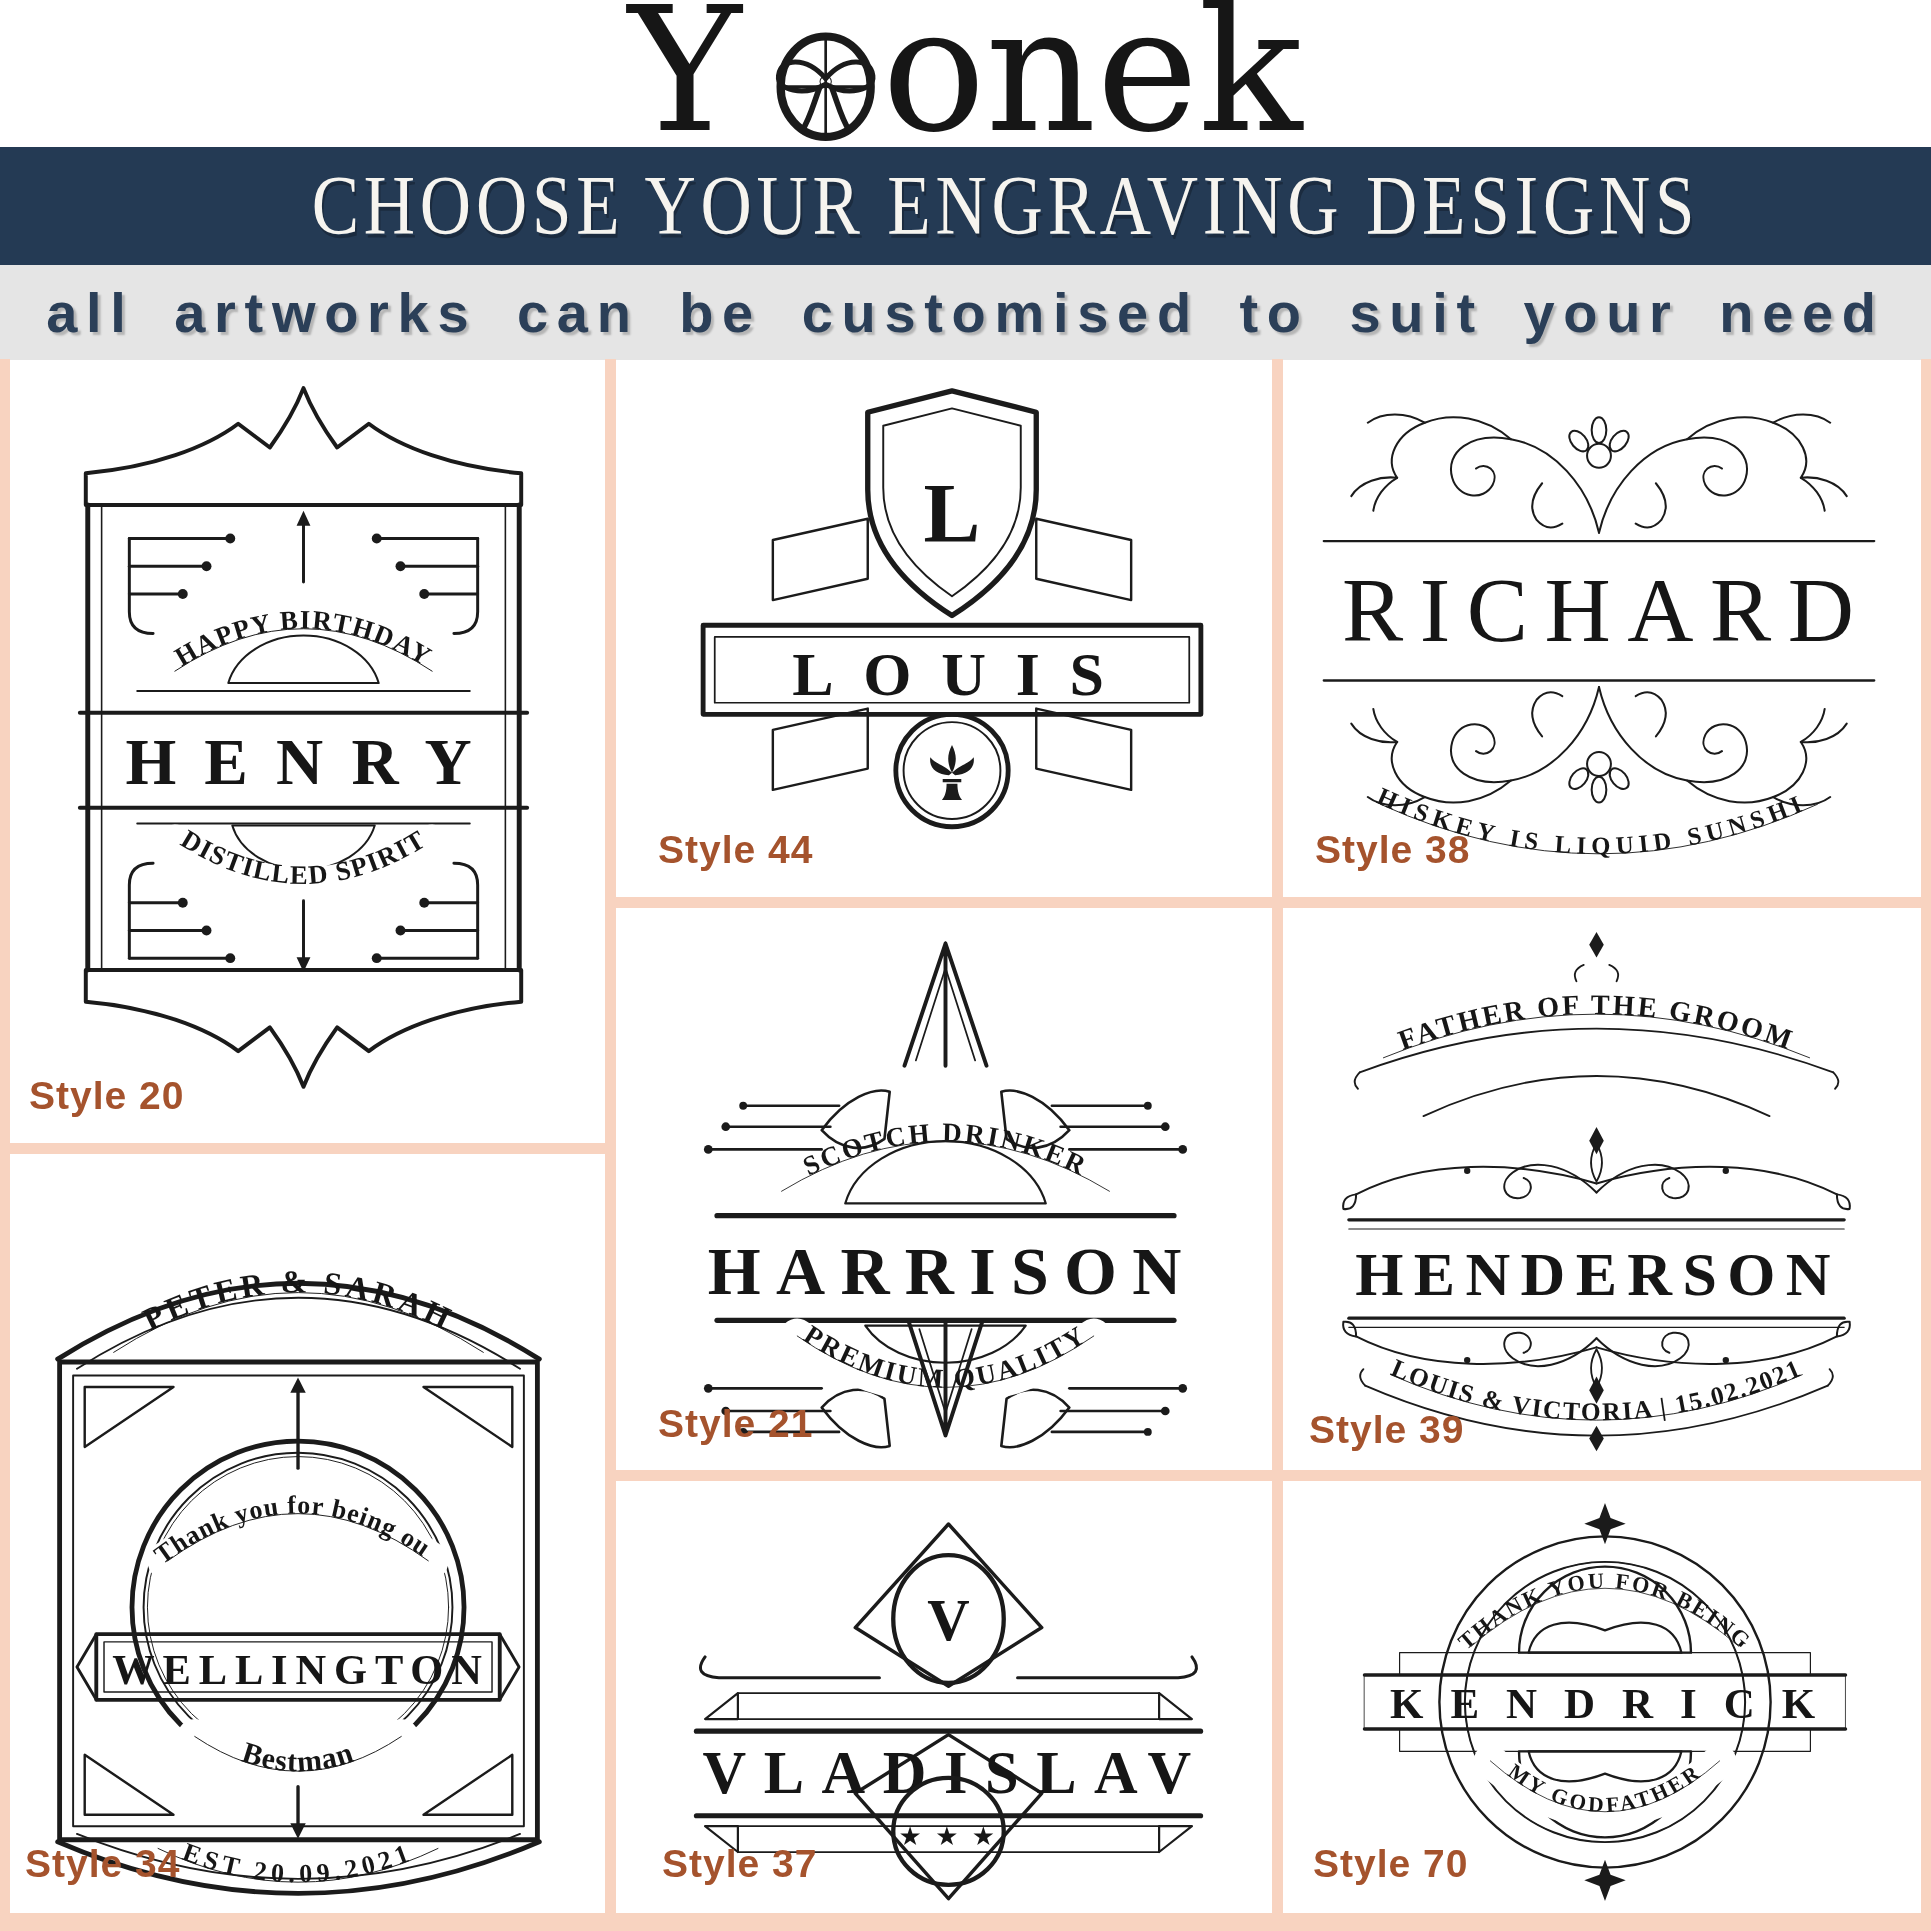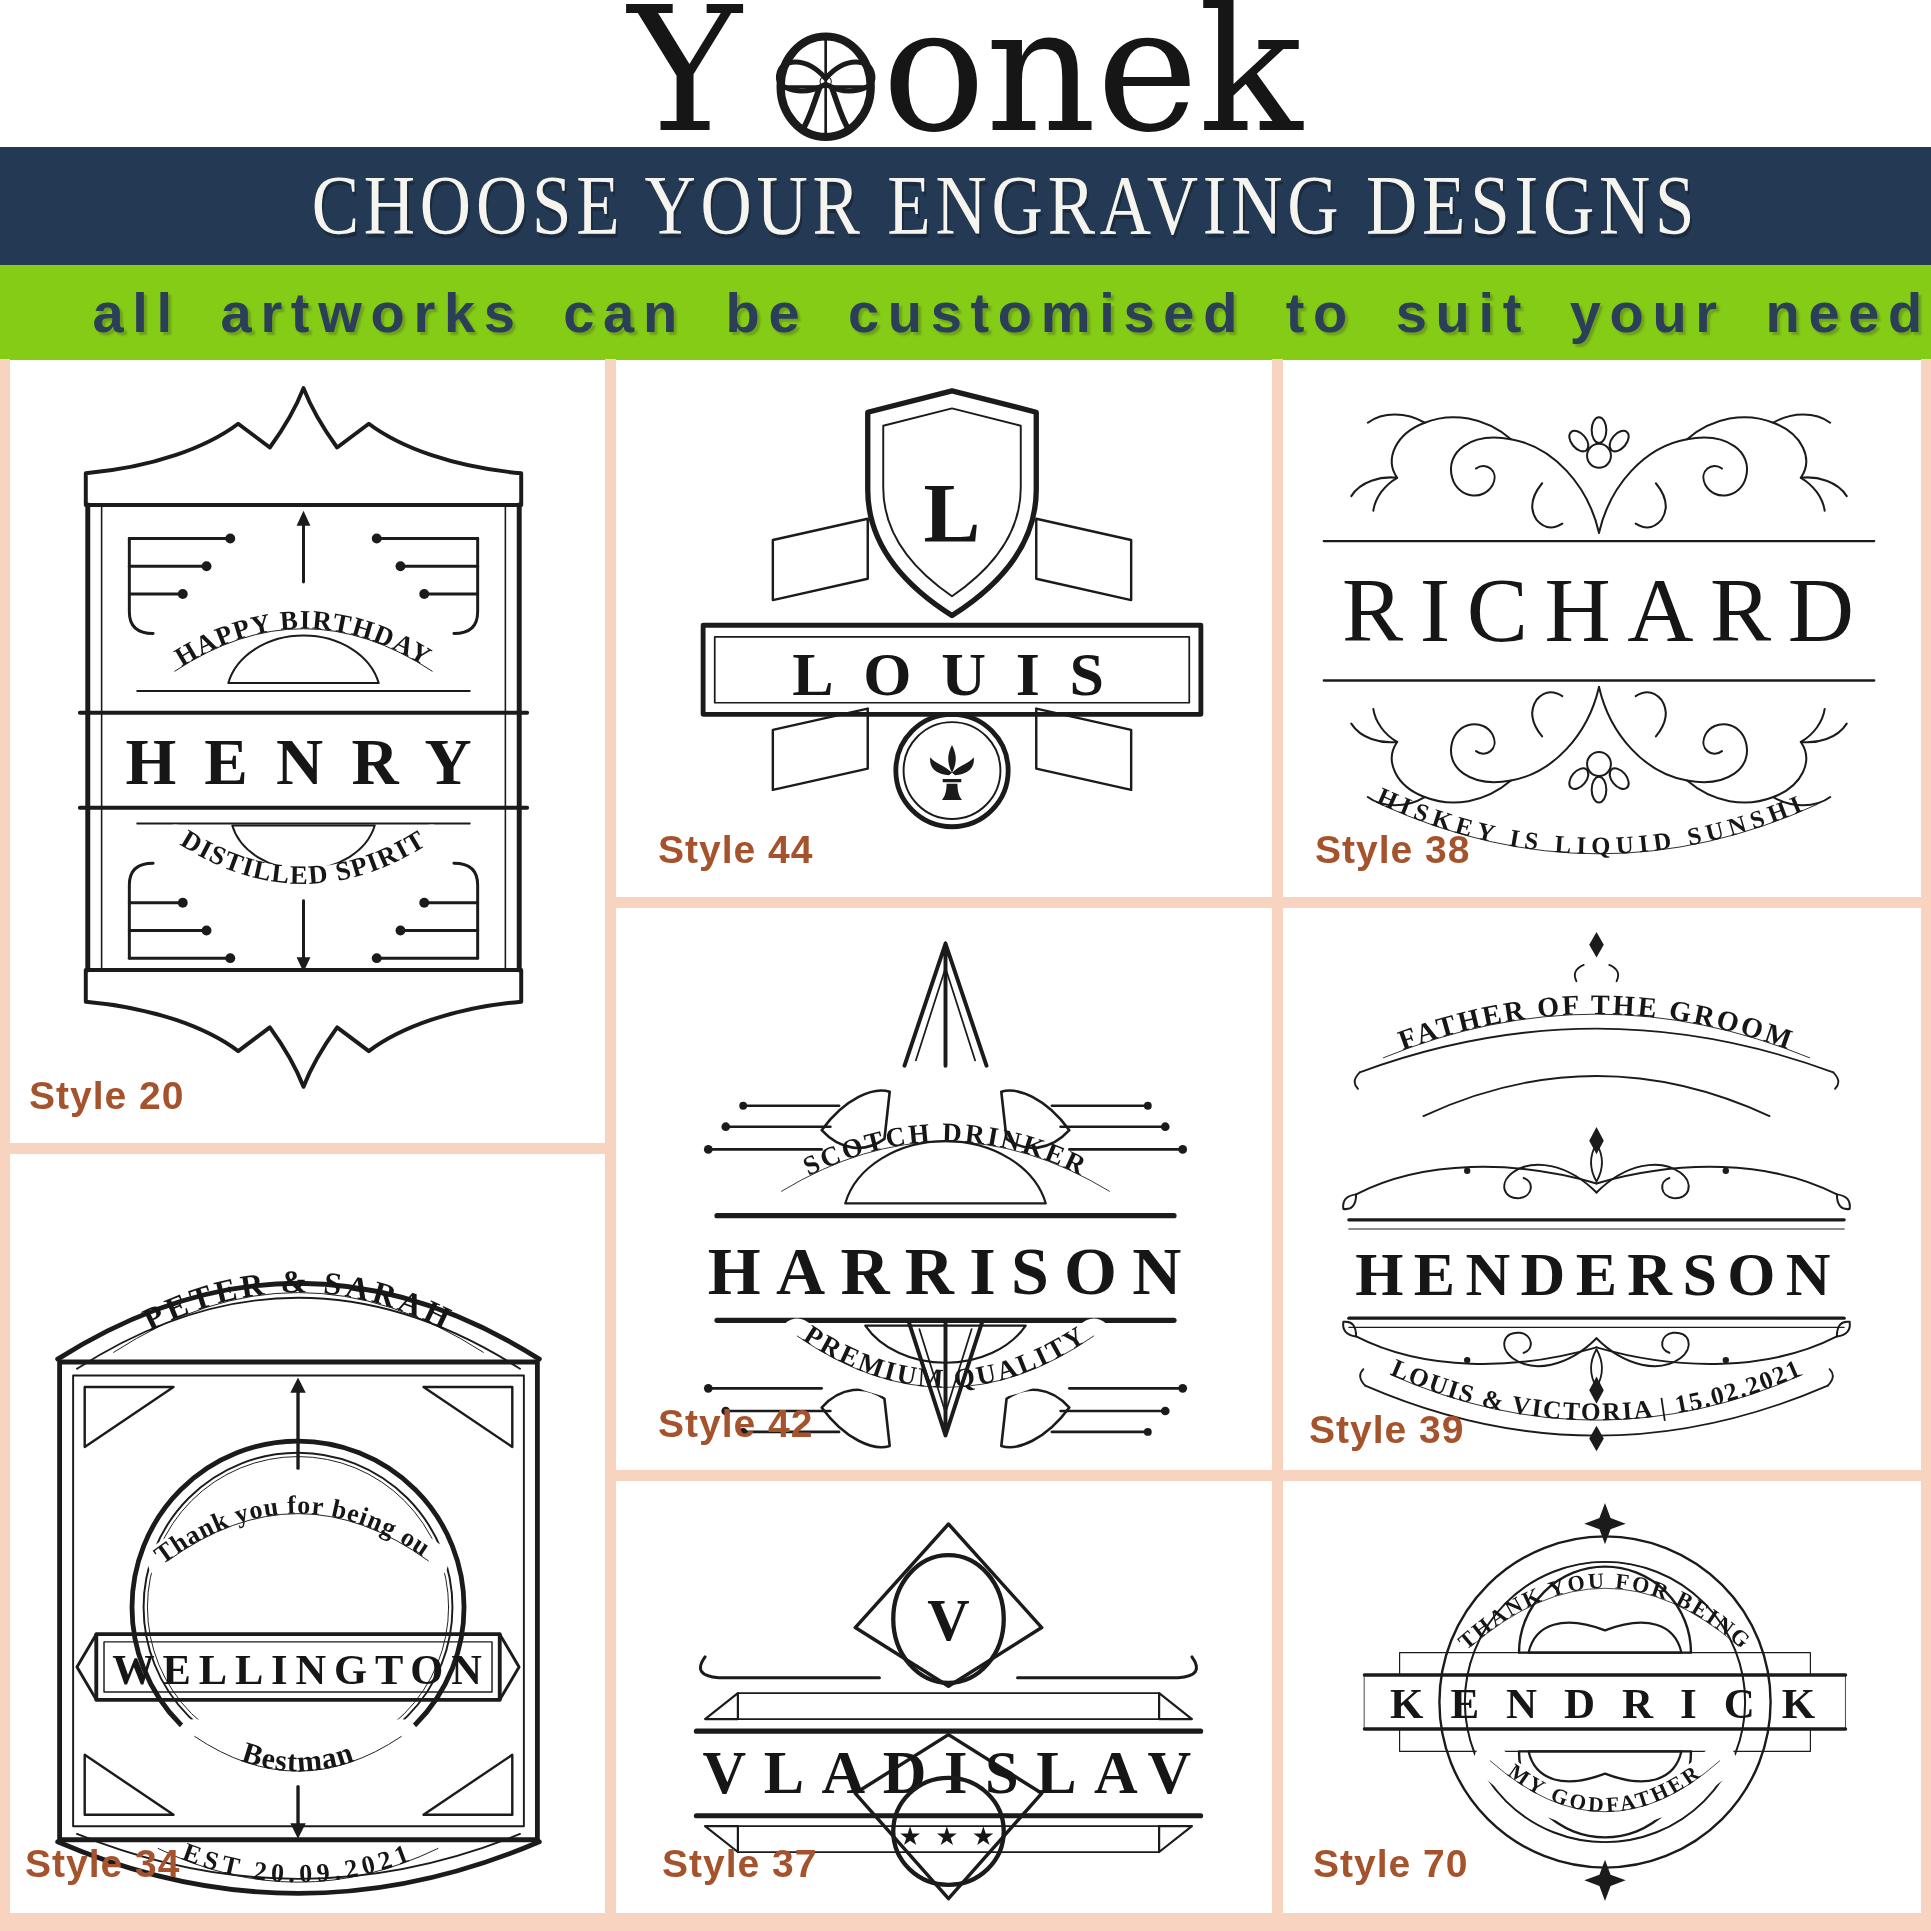--- a/index.html
+++ b/index.html
@@ -4,22 +4,22 @@
 <style>
   html,body{margin:0;padding:0;background:#e8e8e8;}
   .page{position:relative;width:1931px;height:1931px;background:#ffffff;overflow:hidden;
         font-family:"Liberation Sans",sans-serif;}
   .logo-wrap{position:absolute;left:628px;top:-13.5px;width:676px;height:182px;}
   .band-navy{position:absolute;left:0;top:147px;width:1931px;height:118px;background:#243a54;
              display:flex;align-items:center;justify-content:center;padding-left:40px;}
   .band-navy span{display:inline-block;color:#f6f4ef;font-family:"Liberation Serif",serif;
              font-size:71px;letter-spacing:4.8px;transform:scaleY(1.18);white-space:nowrap;
              text-shadow:1.9px 2.9px 0 rgba(0,0,0,0.25);}
-  .band-peach{position:absolute;left:0;top:265px;width:1931px;height:95px;background:#84cc16;
-             display:flex;align-items:center;justify-content:flex-end;}
+  .band-peach{position:absolute;left:0;top:265px;width:1931px;height:95px;background:#e5e5e5;
+             display:flex;align-items:center;justify-content:center;}
   .band-peach span{color:#2b3f58;font-size:56px;font-weight:600;letter-spacing:8.7px;word-spacing:15.4px;
              white-space:nowrap;text-shadow:2.9px 2.9px 1.9px rgba(40,40,40,0.25);}
   .gline{position:absolute;background:#f8d3c0;}
   .cell-label{position:absolute;color:#a5532d;font-size:39px;font-weight:700;letter-spacing:1px;}
   svg.e{position:absolute;overflow:visible;}
   .e path,.e line,.e rect,.e circle,.e ellipse,.e polygon{stroke:#1b1b1b;fill:none;stroke-linecap:round;stroke-linejoin:round;}
   .e .dot{fill:#1b1b1b;stroke:none;}
   .e .ink{fill:#1b1b1b;stroke:none;}
   .e text{fill:#161616;stroke:none;font-family:"Liberation Serif",serif;}
   .e .wk{stroke:#ffffff;}
@@ -206,21 +206,21 @@
     <path d="M78,460 H602" stroke-width="6"></path>
     <path d="M248,466 A104,80 0 0 0 432,466 Z" fill="url(#pvf)" stroke-width="2.5"></path>
     <path class="wk" d="M170,478 Q340,596 510,478" stroke-width="40"></path>
     <path id="s36b" d="M170,478 Q340,596 510,478" stroke="none"></path>
     <text font-size="31" font-weight="bold" letter-spacing="3">
       <textPath href="#s36b" startOffset="50%" text-anchor="middle">PREMIUM QUALITY</textPath>
     </text>
     <path d="M340,592 L298,462 M340,592 L382,462 M340,592 V462" stroke-width="4.5"></path>
     <path d="M340,566 L310,470 M340,566 L370,470" stroke-width="2"></path>
   </svg>
-  <div class="cell-label" style="left:658px;top:1402px">Style 42</div>
+  <div class="cell-label" style="left:658px;top:1402px">Style 21</div>
 
   <svg class="e" style="left:1296px;top:915px" width="601" height="546" viewBox="0 0 660 590">
     <path class="ink" d="M330,14 l8,14 l-8,14 l-8,-14 Z"></path>
     <path d="M316,50 q-14,6 -8,18 M344,50 q14,6 8,18" stroke-width="2"></path>
     <path d="M70,168 Q330,72 590,168" stroke-width="2"></path>
     <path d="M70,168 q-10,10 -2,18 M590,168 q10,10 2,18" stroke-width="2"></path>
     <path id="s39t" d="M96,152 Q330,56 564,152" stroke="none"></path>
     <text font-size="31" font-weight="bold" letter-spacing="3">
       <textPath href="#s39t" startOffset="50%" text-anchor="middle">FATHER OF THE GROOM</textPath>
     </text>

